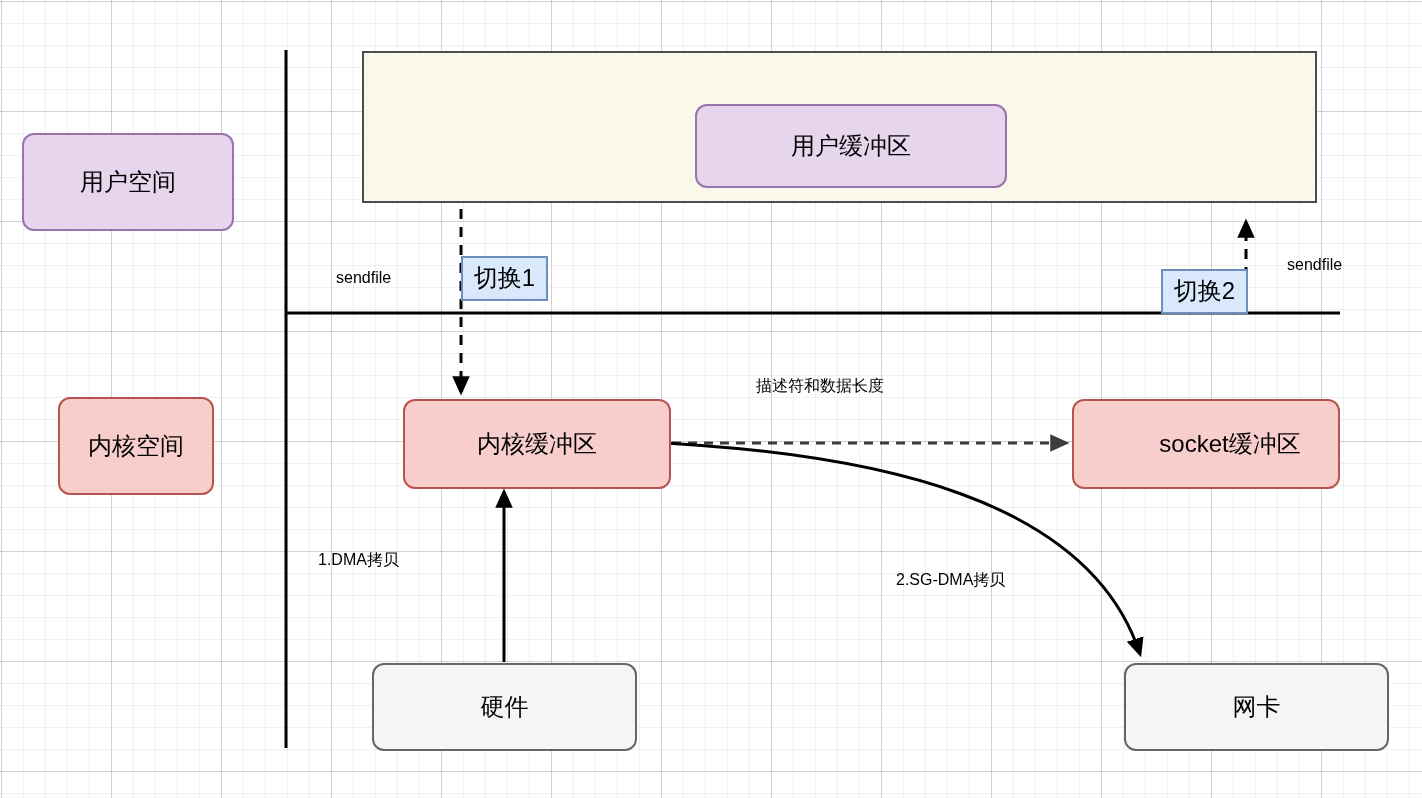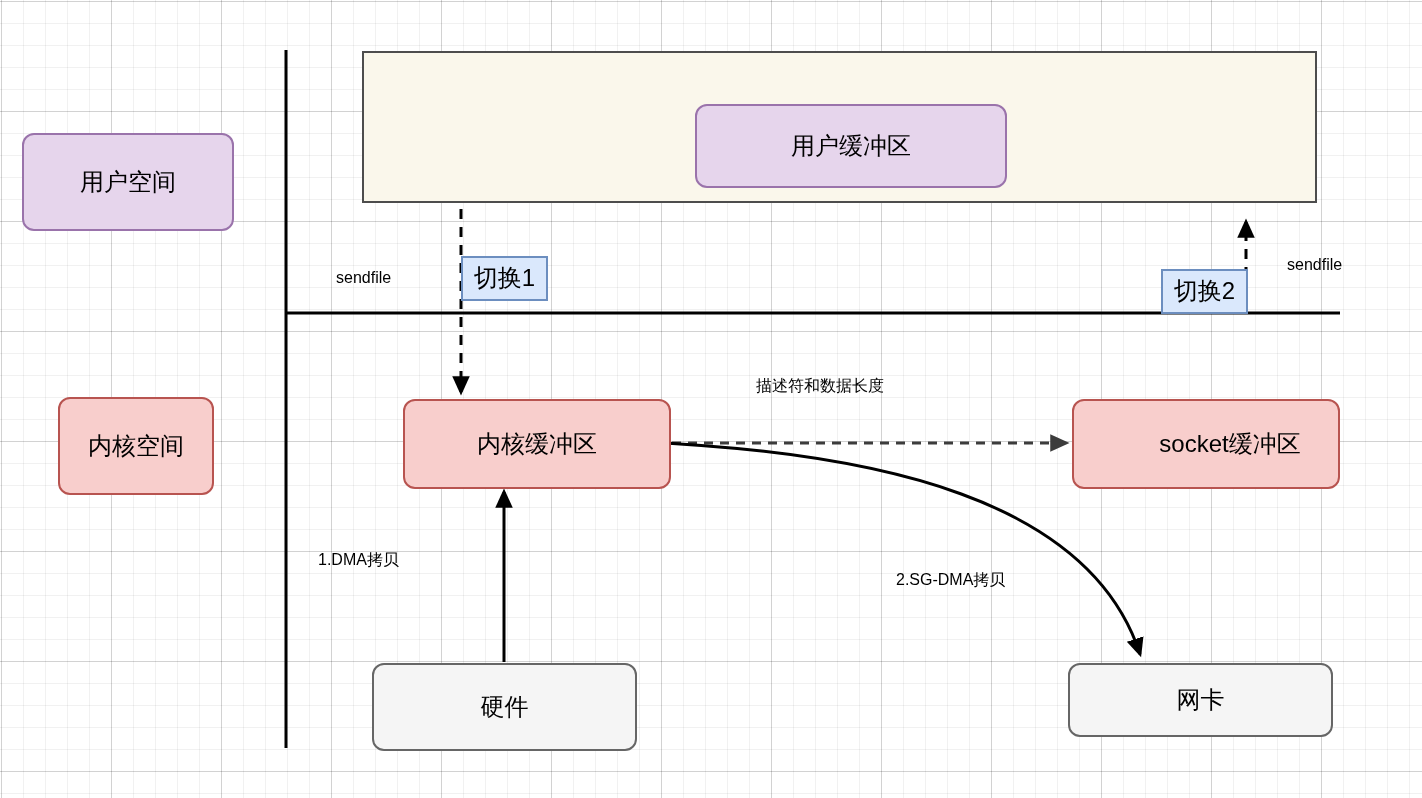--- a/index.html
+++ b/index.html
@@ -156,21 +156,21 @@
   </div>
 
   <div class="node kernel-buffer" style="left:1072px; top:399px; width:268px; height:90px;padding-left:48px;">
     <span>socket缓冲区</span>
   </div>
 
   <div class="node hw-node" style="left:372px; top:663px; width:265px; height:88px;">
     <span>硬件</span>
   </div>
 
-  <div class="node hw-node" style="left:1068px; top:663px; width:265px; height:74px;">
+  <div class="node hw-node" style="left:1124px; top:663px; width:265px; height:88px;">
     <span>网卡</span>
   </div>
 
   <div class="edge-label" style="left:336px; top:269px;">sendfile</div>
 
   <div class="edge-label" style="left:1287px; top:256px;">sendfile</div>
 
   <div class="edge-label" style="left:756px; top:376px;">描述符和数据长度</div>
 
   <div class="edge-label" style="left:318px; top:550px;">1.DMA拷贝</div>

